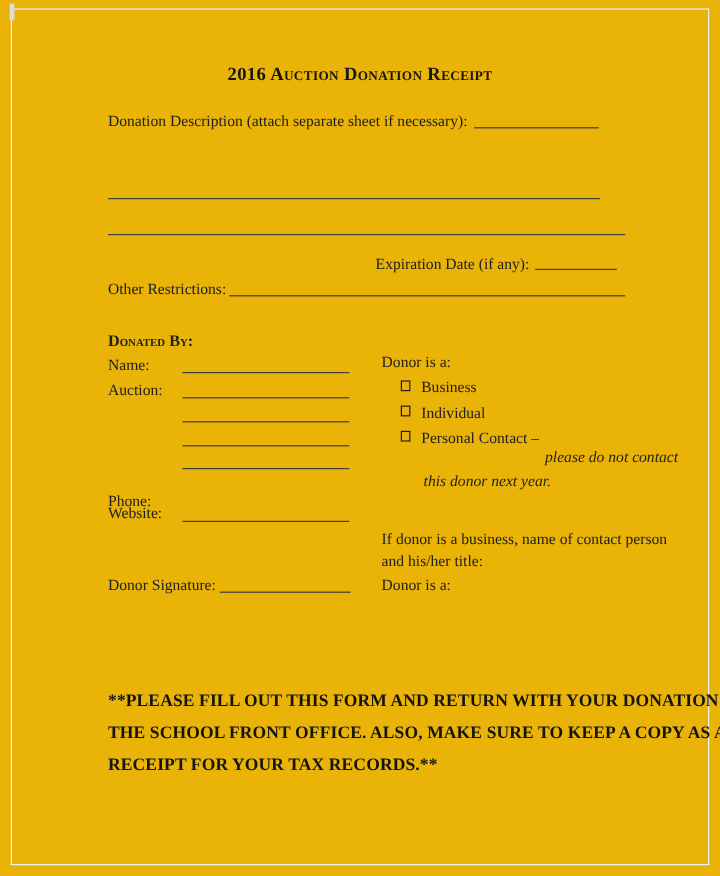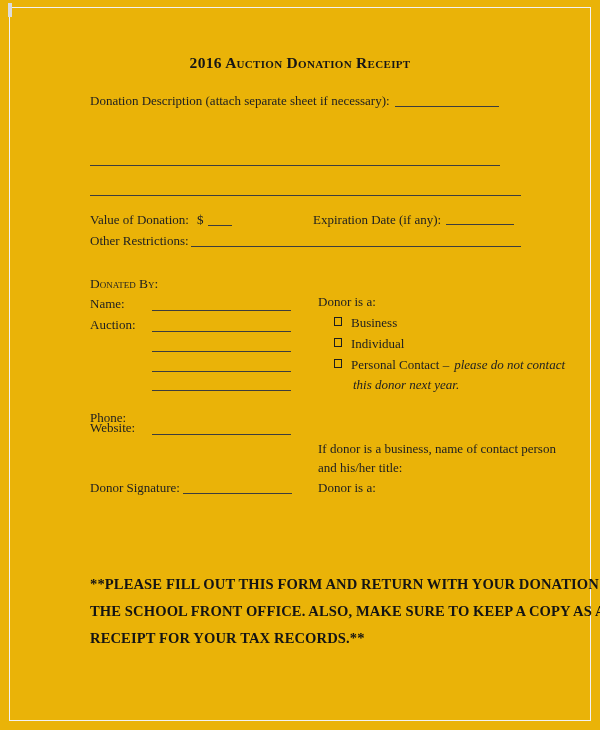--- a/index.html
+++ b/index.html
@@ -32,21 +32,21 @@
     margin: 0;
     text-align: center;
     font-size: 15.5px;
     font-weight: bold;
     font-variant: small-caps;
     letter-spacing: 0.3px;
     color: #161616;
   }
   .txt { font-size: 13px; line-height: 17px; white-space: nowrap; }
   .sc  { font-variant: small-caps; font-size: 13.5px; }
-  .it  { font-style: italic; }
+  .it  { font-style: italic; margin-top: 16px; }
   .flexrow { display: flex; align-items: flex-end; }
   .fill {
     flex: 1 1 auto;
     border-bottom: 1.8px solid #3d3d3d;
     margin: 0 0 2px 5px;
     min-height: 12px;
   }
   .line {
     position: absolute;
     height: 0;
@@ -80,36 +80,31 @@
   <h1 class="title">2016 Auction Donation Receipt</h1>
 
   <div class="abs txt flexrow" style="left:90px; top:92px; width:409px;">
     <span>Donation Description (attach separate sheet if necessary):</span>
     <span class="fill"></span>
   </div>
 
   <div class="line" style="left:90px; top:165px; width:410px;"></div>
   <div class="line" style="left:90px; top:195px; width:431px;"></div>
 
-  <div class="abs txt flexrow" style="left:90px; top:211px; width:142px;">
-    <span>Value of Donation:</span>
-    <span class="cur">$</span>
-    <span class="fill"></span>
-  </div>
   <div class="abs txt flexrow" style="left:313px; top:211px; width:201px;align-items:center;">
     <span>Expiration Date (if any):</span>
     <span class="fill"></span>
   </div>
 
   <div class="abs txt flexrow" style="left:90px; top:232px; width:431px;">
     <span>Other Restrictions:</span>
     <span class="fill" style="margin-left:2px;"></span>
   </div>
 
-  <div class="abs txt sc" style="left:90px; top:275px;">Donated By:</div>
+  <div class="abs txt sc" style="left:90px; top:275px;font-weight:bold;">Donated By:</div>
 
   <div class="abs txt" style="left:90px; top:295px;">Name:</div>
   <div class="line" style="left:152px; top:310px; width:139px;"></div>
 
   <div class="abs txt" style="left:90px; top:316px;">Auction:</div>
   <div class="line" style="left:152px; top:331px; width:139px;"></div>
   <div class="line" style="left:152px; top:351px; width:139px;"></div>
   <div class="line" style="left:152px; top:371px; width:139px;"></div>
 
   <div class="abs txt" style="left:90px; top:376px;margin-top:33px;">Phone:</div>

